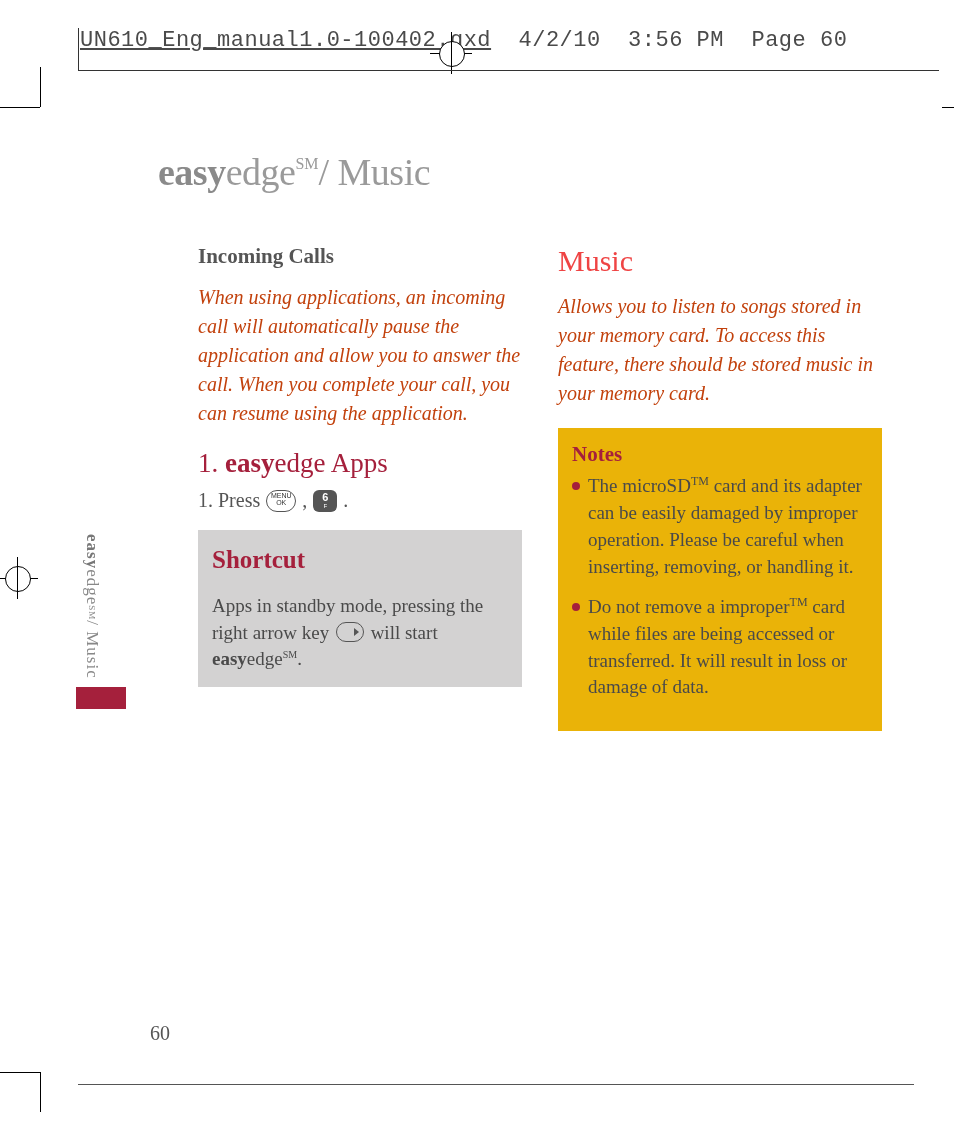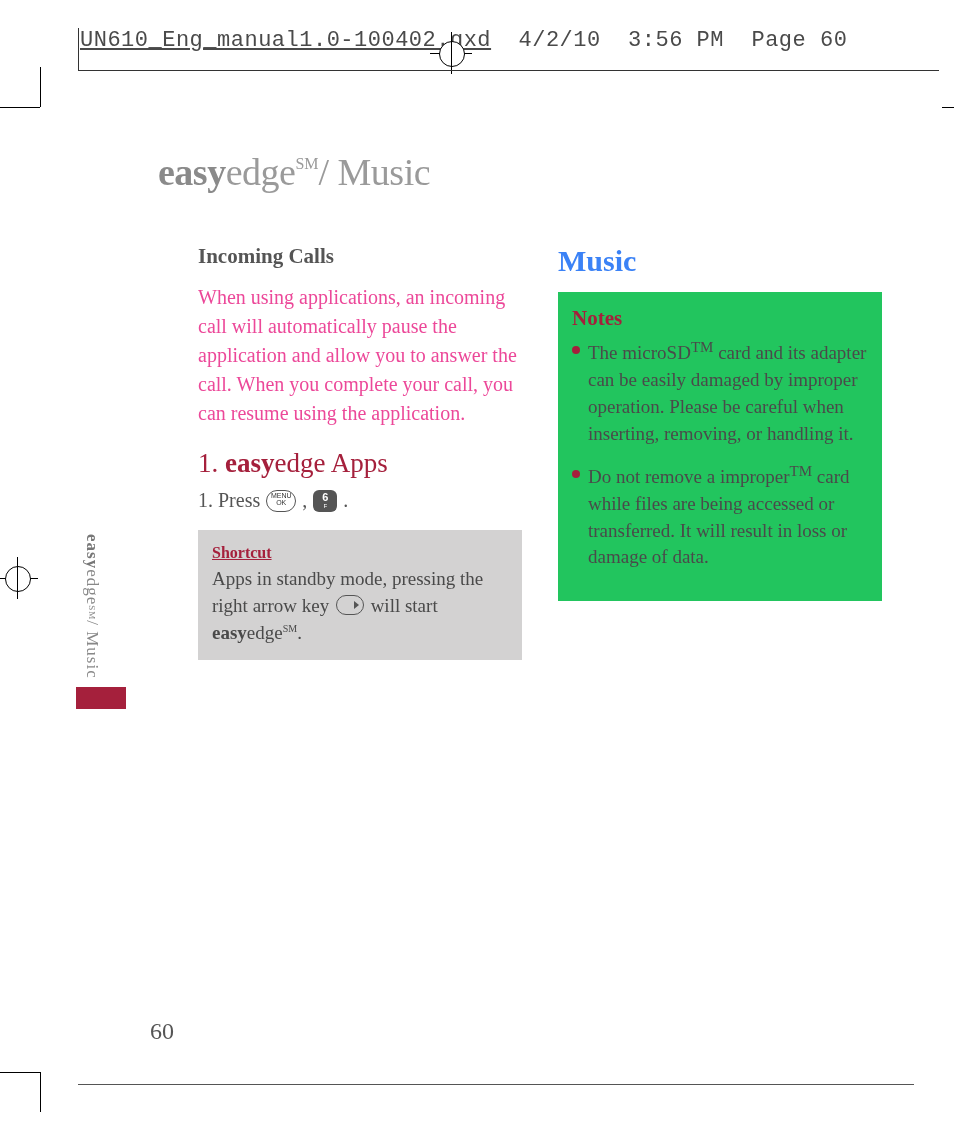--- a/index.html
+++ b/index.html
@@ -98,35 +98,36 @@
   }
   .subhead {
     font-weight: 700;
     color: #555;
     font-size: 21px;
     margin: 0 0 14px 0;
   }
   .para {
     font-size: 20px;
     line-height: 1.45;
-    color: #ec4899;
+    color: #c2410c;
     margin: 0 0 20px 0;
+    font-style: italic;
   }
   .sec-title {
     font-size: 27px;
     color: #a5203c;
     margin: 12px 0 10px 0;
     font-weight: 400;
   }
   .sec-title .num { color: #a5203c; }
   .sec-title .bold { font-weight: 700; }
   .sec-title-big {
     font-size: 30px;
-    color: #3b82f6;
-    font-weight: 700;
+    color: #ef4444;
+    font-weight: 400;
     margin: 0 0 14px 0;
   }
   .step {
     font-size: 20px;
     color: #555;
     margin: 6px 0 18px 0;
     display: flex;
     align-items: center;
     gap: 6px;
   }
@@ -165,23 +166,22 @@
     background: #d3d2d2;
     padding: 12px 14px 14px 14px;
     font-size: 19px;
     line-height: 1.4;
     color: #4a4a4a;
   }
   .callout .title {
     color: #a5203c;
     font-weight: 700;
     display: block;
-    margin-bottom: 2px;
-    font-size: 16px;
-    text-decoration: underline;
+    margin-bottom: 16px;
+    font-size: 25px;
   }
   .callout .bold { font-weight: 700; }
   .callout .sm { font-size: 10px; vertical-align: super; }
   .arrow-key {
     display:inline-block;
     width: 26px; height: 18px;
     border: 1.5px solid #555;
     border-radius: 10px;
     position: relative;
     vertical-align: -3px;
@@ -190,21 +190,21 @@
   .arrow-key::after {
     content:"";
     position:absolute;
     right:4px; top:5px;
     width:0;height:0;
     border-left:5px solid #555;
     border-top:4px solid transparent;
     border-bottom:4px solid transparent;
   }
   .notes-box {
-    background: #22c55e;
+    background: #eab308;
     padding: 12px 14px 16px 14px;
     font-size: 19px;
     line-height: 1.4;
     color: #4a4a4a;
     margin-top: 8px;
   }
   .notes-box .title {
     color: #a5203c;
     font-weight: 700;
     font-size: 21px;
@@ -218,21 +218,21 @@
   .notes-box .bullet .dot {
     width: 8px; height: 8px; border-radius: 50%;
     background: #a5203c;
     margin: 9px 8px 0 0;
     flex: 0 0 auto;
   }
   .notes-box .supported {
     font-weight: 700;
     color: #4a4a4a;
   }
-  .tm { font-size: 15px; vertical-align: super; }
+  .tm { font-size: 12px; vertical-align: super; }
   
   .side-tab-wrap {
     position: absolute;
     left: 82px;
     top: 530px;
     width: 38px;
   }
   .side-tab-text {
     writing-mode: vertical-rl;
     font-size: 17px;
@@ -247,21 +247,21 @@
     height: 22px;
     background: #a5203c;
     margin-top: 4px;
     margin-left: -6px;
   }
   
   .page-num {
     position: absolute;
     left: 150px;
     bottom: 100px;
-    font-size: 24px;
+    font-size: 20px;
     color: #555;
   }
   
   .trim-bottom {
     position: absolute;
     left: 78px; right: 40px; bottom: 60px;
     height: 1px; background: #555;
   }
 </style>
 </head>
@@ -327,20 +327,21 @@
         </div>
 
         <div class="callout">
           <span class="title">Shortcut</span>
           <span>Apps in standby mode, pressing the right arrow key </span><span class="arrow-key"></span><span> will start </span><span class="bold">easy</span><span>edge</span><span class="sm">SM</span><span>.</span>
         </div>
       </div>
 
       <div class="col">
         <div class="sec-title-big">Music</div>
+        <p class="para">Allows you to listen to songs stored in your memory card. To access this feature, there should be stored music in your memory card.</p>
 
         <div class="notes-box">
           <span class="title">Notes</span>
 
           <div class="bullet">
             <span class="dot"></span>
             <span>
               <span>The microSD</span><span class="tm">TM</span><span> card and its adapter can be easily damaged by improper operation. Please be careful when inserting, removing, or handling it.</span>
             </span>
           </div>

